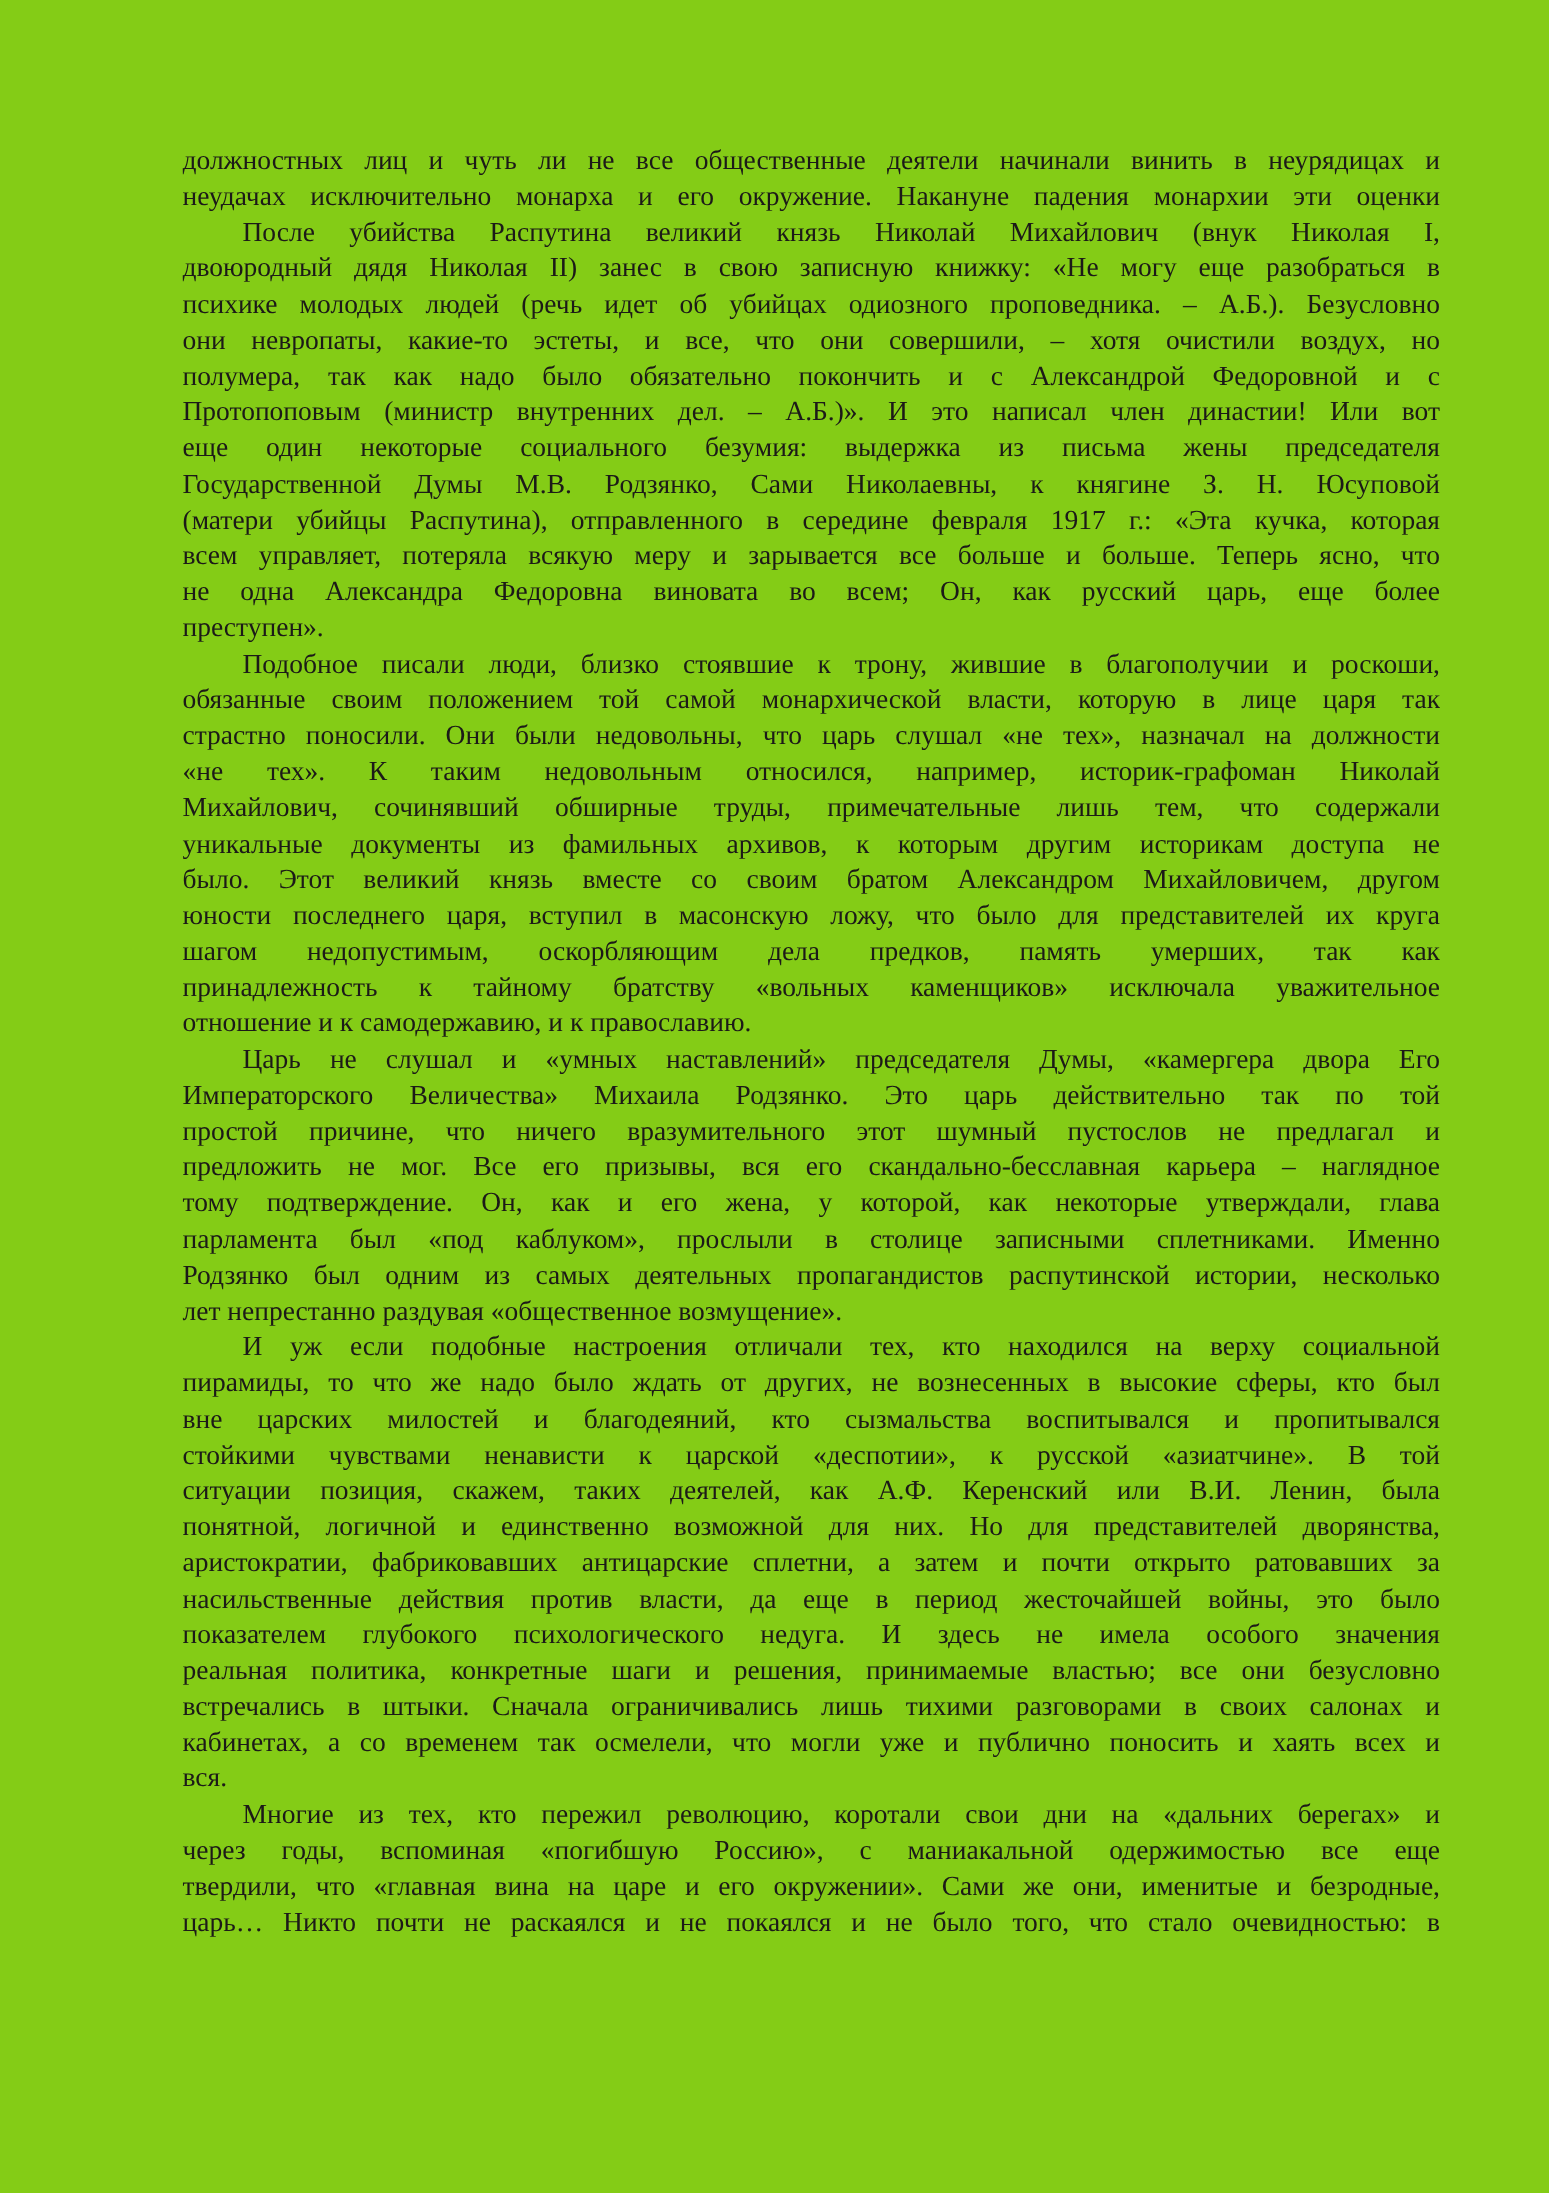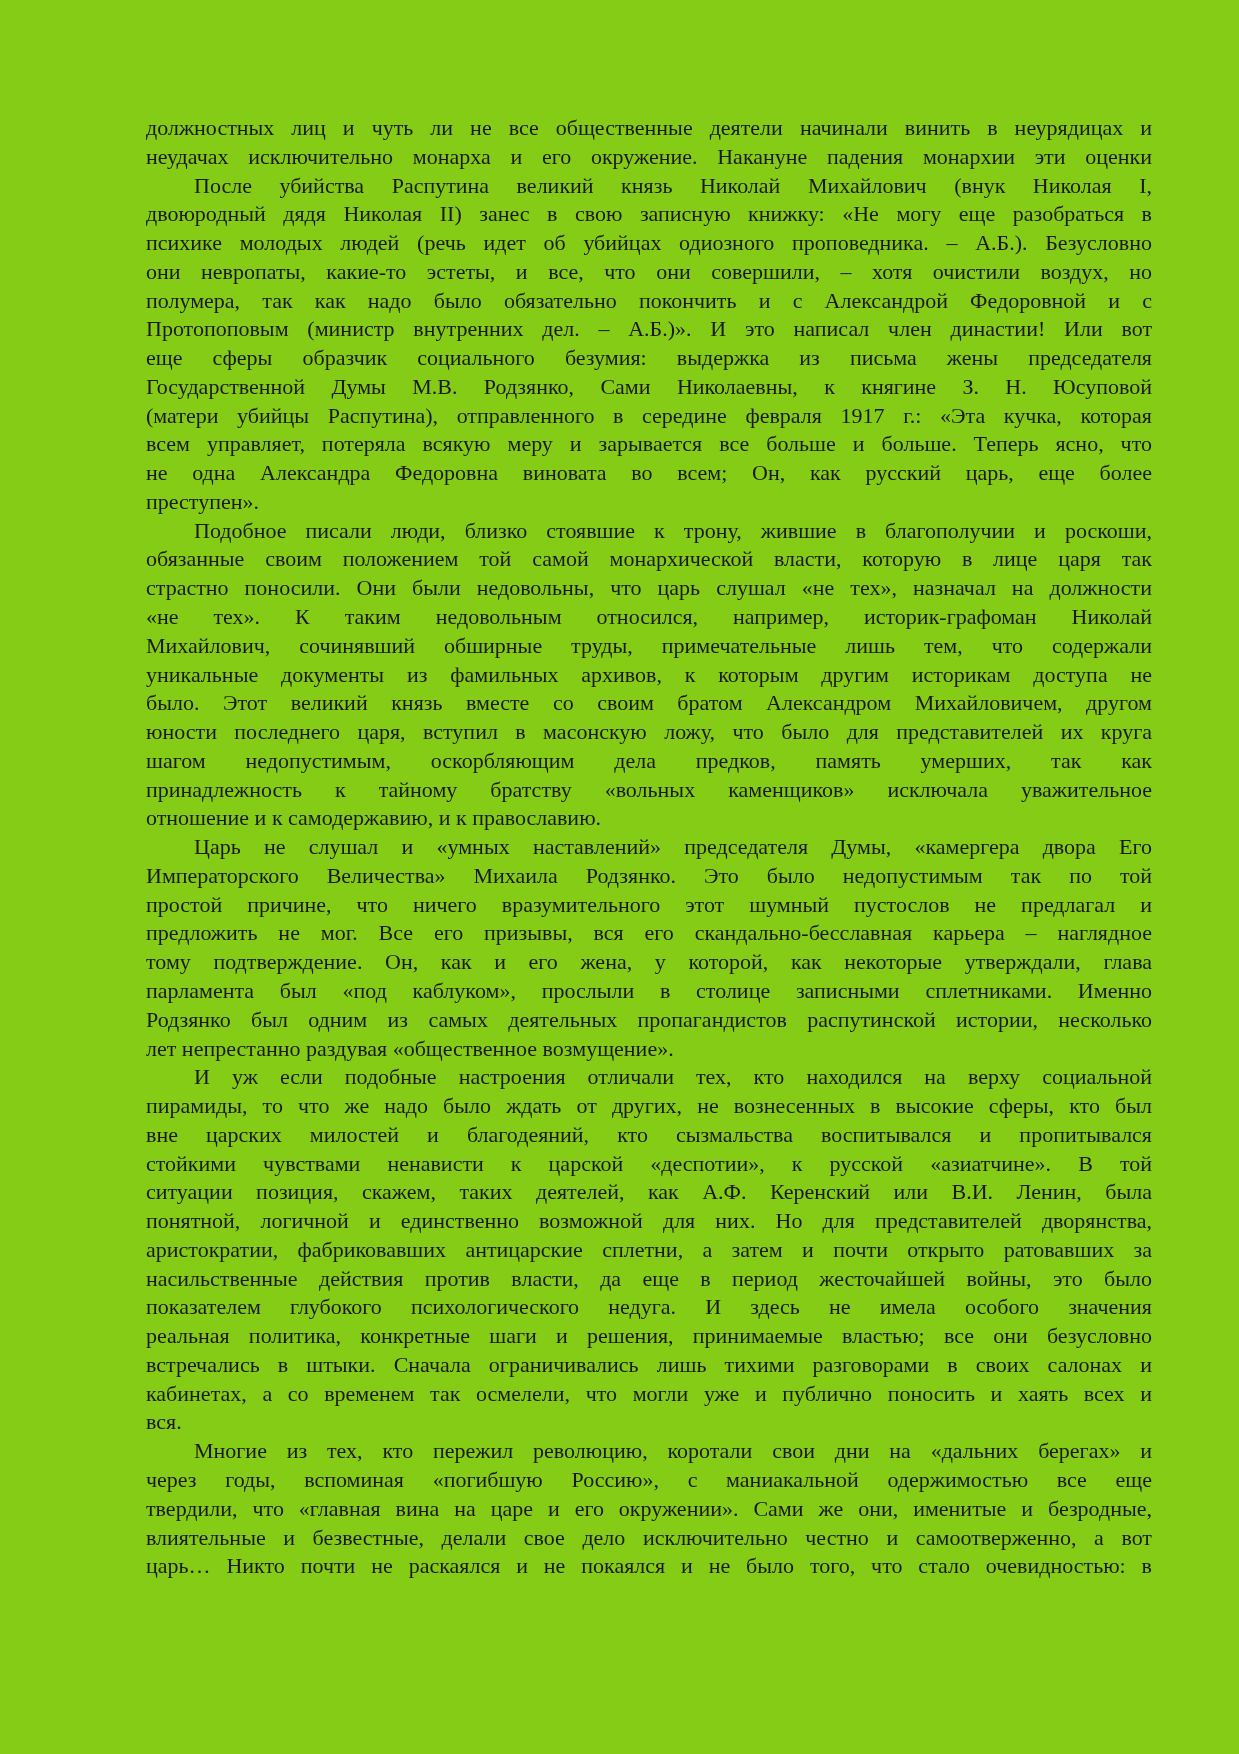--- a/index.html
+++ b/index.html
@@ -56,21 +56,21 @@
         <div class="line">должностных лиц и чуть ли не все общественные деятели начинали винить в неурядицах и</div>
         <div class="line">неудачах исключительно монарха и его окружение. Накануне падения монархии эти оценки</div>
       </div>
       <div class="paragraph">
         <div class="line indent">После убийства Распутина великий князь Николай Михайлович (внук Николая I,</div>
         <div class="line">двоюродный дядя Николая II) занес в свою записную книжку: «Не могу еще разобраться в</div>
         <div class="line">психике молодых людей (речь идет об убийцах одиозного проповедника. – А.Б.). Безусловно</div>
         <div class="line">они невропаты, какие-то эстеты, и все, что они совершили, – хотя очистили воздух, но</div>
         <div class="line">полумера, так как надо было обязательно покончить и с Александрой Федоровной и с</div>
         <div class="line">Протопоповым (министр внутренних дел. – А.Б.)». И это написал член династии! Или вот</div>
-        <div class="line">еще сферы образчик социального безумия: выдержка из письма жены председателя</div>
+        <div class="line">еще один некоторые социального безумия: выдержка из письма жены председателя</div>
         <div class="line">Государственной Думы М.В. Родзянко, Сами Николаевны, к княгине З. Н. Юсуповой</div>
         <div class="line">(матери убийцы Распутина), отправленного в середине февраля 1917 г.: «Эта кучка, которая</div>
         <div class="line">всем управляет, потеряла всякую меру и зарывается все больше и больше. Теперь ясно, что</div>
         <div class="line">не одна Александра Федоровна виновата во всем; Он, как русский царь, еще более</div>
         <div class="line para-end">преступен».</div>
       </div>
       <div class="paragraph">
         <div class="line indent">Подобное писали люди, близко стоявшие к трону, жившие в благополучии и роскоши,</div>
         <div class="line">обязанные своим положением той самой монархической власти, которую в лице царя так</div>
         <div class="line">страстно поносили. Они были недовольны, что царь слушал «не тех», назначал на должности</div>
@@ -78,21 +78,21 @@
         <div class="line">Михайлович, сочинявший обширные труды, примечательные лишь тем, что содержали</div>
         <div class="line">уникальные документы из фамильных архивов, к которым другим историкам доступа не</div>
         <div class="line">было. Этот великий князь вместе со своим братом Александром Михайловичем, другом</div>
         <div class="line">юности последнего царя, вступил в масонскую ложу, что было для представителей их круга</div>
         <div class="line">шагом недопустимым, оскорбляющим дела предков, память умерших, так как</div>
         <div class="line">принадлежность к тайному братству «вольных каменщиков» исключала уважительное</div>
         <div class="line para-end">отношение и к самодержавию, и к православию.</div>
       </div>
       <div class="paragraph">
         <div class="line indent">Царь не слушал и «умных наставлений» председателя Думы, «камергера двора Его</div>
-        <div class="line">Императорского Величества» Михаила Родзянко. Это было недопустимым так по той</div>
+        <div class="line">Императорского Величества» Михаила Родзянко. Это царь действительно так по той</div>
         <div class="line">простой причине, что ничего вразумительного этот шумный пустослов не предлагал и</div>
         <div class="line">предложить не мог. Все его призывы, вся его скандально-бесславная карьера – наглядное</div>
         <div class="line">тому подтверждение. Он, как и его жена, у которой, как некоторые утверждали, глава</div>
         <div class="line">парламента был «под каблуком», прослыли в столице записными сплетниками. Именно</div>
         <div class="line">Родзянко был одним из самых деятельных пропагандистов распутинской истории, несколько</div>
         <div class="line para-end">лет непрестанно раздувая «общественное возмущение».</div>
       </div>
       <div class="paragraph">
         <div class="line indent">И уж если подобные настроения отличали тех, кто находился на верху социальной</div>
         <div class="line">пирамиды, то что же надо было ждать от других, не вознесенных в высокие сферы, кто был</div>
@@ -105,17 +105,16 @@
         <div class="line">показателем глубокого психологического недуга. И здесь не имела особого значения</div>
         <div class="line">реальная политика, конкретные шаги и решения, принимаемые властью; все они безусловно</div>
         <div class="line">встречались в штыки. Сначала ограничивались лишь тихими разговорами в своих салонах и</div>
         <div class="line">кабинетах, а со временем так осмелели, что могли уже и публично поносить и хаять всех и</div>
         <div class="line para-end">вся.</div>
       </div>
       <div class="paragraph">
         <div class="line indent">Многие из тех, кто пережил революцию, коротали свои дни на «дальних берегах» и</div>
         <div class="line">через годы, вспоминая «погибшую Россию», с маниакальной одержимостью все еще</div>
         <div class="line">твердили, что «главная вина на царе и его окружении». Сами же они, именитые и безродные,</div>
-        <div class="line">влиятельные и безвестные, делали свое дело исключительно честно и самоотверженно, а вот</div>
         <div class="line">царь… Никто почти не раскаялся и не покаялся и не было того, что стало очевидностью: в</div>
       </div>
     </div>
 </div>
 
 </body></html>

